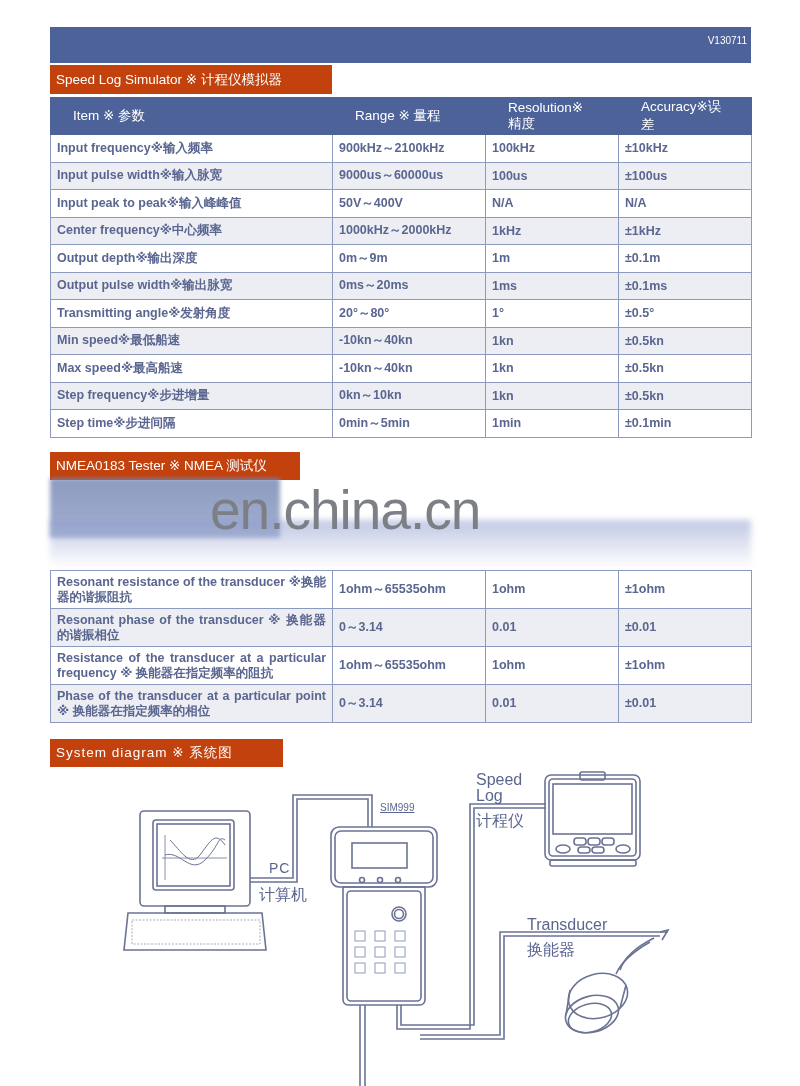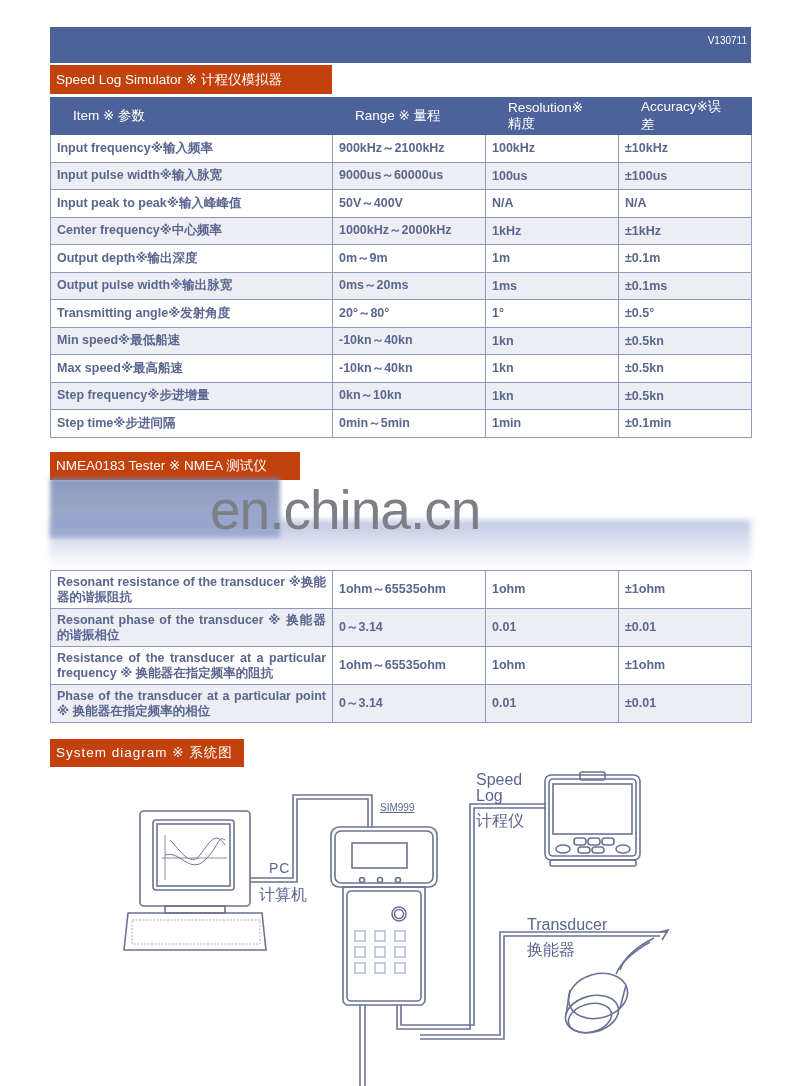--- a/index.html
+++ b/index.html
@@ -163,21 +163,21 @@
     </tr>
     <tr class="alt">
       <td class="item">Phase of the transducer at a particular point ※ 换能器在指定频率的相位</td>
       <td>0～3.14</td>
       <td>0.01</td>
       <td>±0.01</td>
     </tr>
   </tbody>
 </table>
 
-<div class="sec-tab" style="top:739px;width:194px;height:28px;letter-spacing:1px;">
+<div class="sec-tab" style="top:739px;width:233px;height:28px;letter-spacing:1px;">
   <span>System diagram ※ 系统图</span>
 </div>
 
 <svg class="diagram" viewBox="0 760 800 326" width="800" height="326" style="top:760px;">
   <g fill="none" stroke="#6b7394" stroke-width="1.6">
 
     <path d="M250 878 H293 V795 H372 V827"></path>
     <path d="M250 882 H297 V799 H368 V827"></path>
 
     <g>

